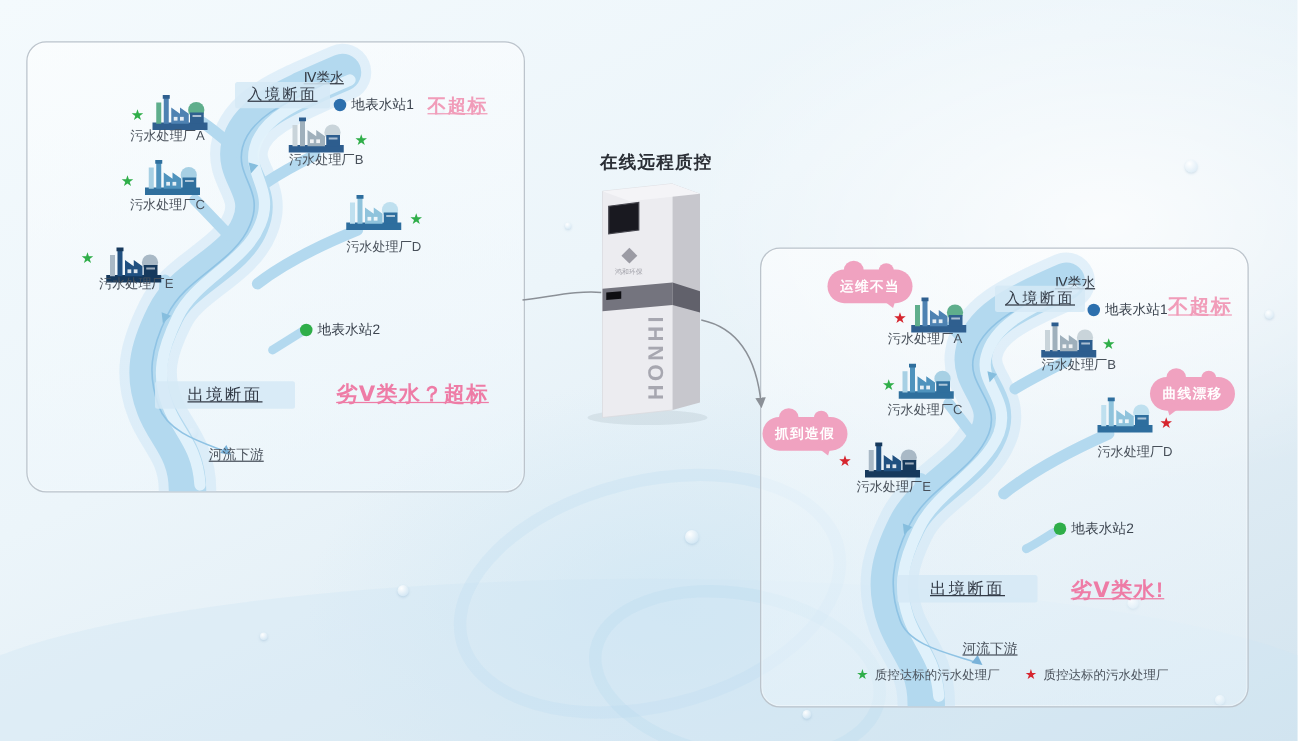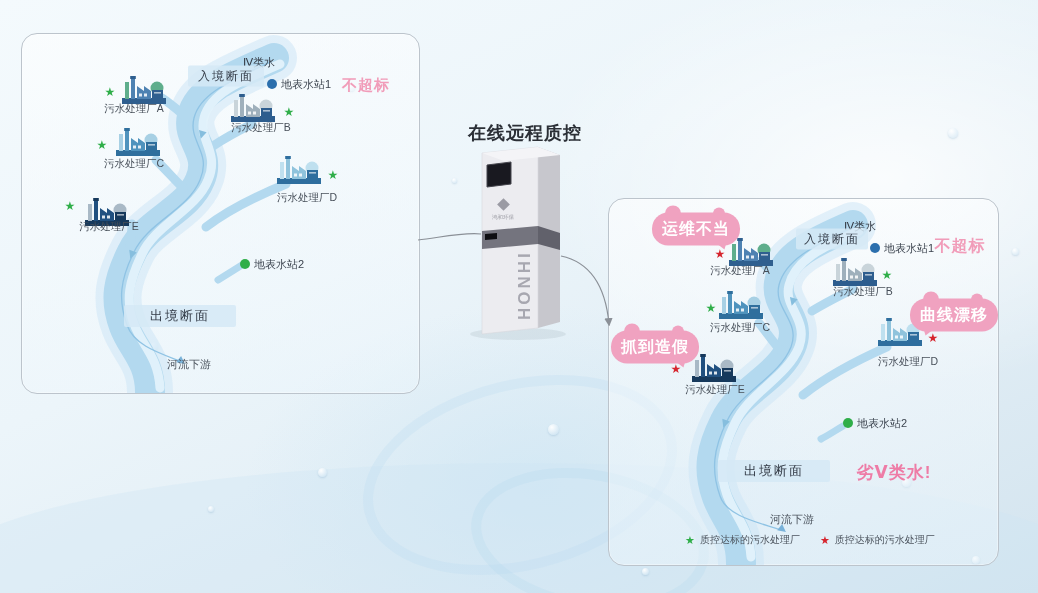--- a/index.html
+++ b/index.html
@@ -18,46 +18,46 @@
   .wave{position:absolute;left:-60px;right:-60px;bottom:-90px;height:220px;
     border-radius:50% 50% 0 0;background:rgba(205,229,244,.35);}
 
   .panel{position:absolute;border:1px solid #bcc4cc;border-radius:16px;
     background:linear-gradient(170deg,rgba(255,255,255,.55),rgba(236,246,252,.45));
     box-shadow:0 0 0 1px rgba(255,255,255,.35) inset;}
   #panel-left{left:21px;top:33px;width:397px;height:359px;}
   #panel-right{left:608px;top:198px;width:389px;height:366px;}
   .river{position:absolute;left:0;top:0;pointer-events:none;}
 
-  .txt{position:absolute;transform:translate(-50%,-50%);white-space:nowrap;color:#3c444f;z-index:3;}
+  .txt{position:absolute;transform:translate(-50%,-50%);white-space:nowrap;color:#3c444f;z-index:3;text-decoration:underline;}
   .water-class{font-size:11px;color:#333a44;}
   .section-label{font-size:12px;letter-spacing:2px;color:#333b47;
     background:rgba(213,233,246,.85);padding:2px 10px;border-radius:2px;}
   .section-label.exit{font-size:13px;padding:2px 26px;}
   .status{font-weight:bold;color:#f19cb9;letter-spacing:1px;}
   .status.big{color:#ee7ca6;font-size:17px;}
   .downstream{font-size:11px;color:#4c545e;}
 
   .plant-icon{position:absolute;transform:translate(-50%,-50%);z-index:4;line-height:0;}
   .plant-label{position:absolute;transform:translate(-50%,-50%);font-size:10.5px;color:#474f59;white-space:nowrap;z-index:4;}
   .star{position:absolute;transform:translate(-50%,-50%);font-size:12px;z-index:5;line-height:1;}
   .dot{position:absolute;transform:translate(-50%,-50%);width:10px;height:10px;border-radius:50%;z-index:4;}
   .station-label{position:absolute;transform:translateY(-50%);font-size:11px;color:#3c444f;white-space:nowrap;z-index:4;}
 
   .cloud{position:absolute;transform:translate(-50%,-50%);background:#f0a2c0;color:#fff;
-    font-weight:bold;font-size:16px;letter-spacing:1px;padding:6px 10px;border-radius:16px;
+    font-weight:bold;font-size:11px;letter-spacing:1px;padding:6px 10px;border-radius:16px;
     white-space:nowrap;z-index:6;}
   .cloud::before{content:"";position:absolute;top:-7px;left:13px;width:16px;height:16px;border-radius:50%;background:inherit;}
   .cloud::after{content:"";position:absolute;top:-5px;right:15px;width:12px;height:12px;border-radius:50%;background:inherit;}
   .cloud .tail{position:absolute;bottom:-11px;width:0;height:0;border:7px solid transparent;border-top:10px solid #f0a2c0;}
   .cloud .tail.br{right:9px;transform:rotate(-18deg);}
   .cloud .tail.bl{left:9px;transform:rotate(18deg);}
 
   #device-title{position:absolute;left:458px;top:121px;width:134px;text-align:center;
-    font-size:18px;font-weight:bold;color:#2b2f36;letter-spacing:1px;}
+    font-size:14px;font-weight:bold;color:#2b2f36;letter-spacing:1px;}
   #device-svg{position:absolute;left:460px;top:118px;}
   #connectors{position:absolute;left:0;top:0;pointer-events:none;}
 
   .legend{position:absolute;left:76px;top:334px;display:flex;gap:20px;align-items:center;z-index:4;}
   .legend .item{display:flex;gap:5px;align-items:center;font-size:10px;color:#4c545e;white-space:nowrap;}
   .legend .lstar{font-size:11px;line-height:1;}
 </style>
 </head>
 <body>
 
@@ -95,20 +95,21 @@
       <polygon points="0,-5 4,3 -4,3" transform="translate(110,220) rotate(200)"></polygon>
     </g>
     <g fill="#79b2d9">
       <polygon points="0,-5 4,3 -4,3" transform="translate(159,327) rotate(128)"></polygon>
     </g>
   </svg>
   <div class="txt water-class" style="left:237px;top:28px;">Ⅳ类水</div>
   <div class="txt section-label" style="left:204px;top:42px;">入境断面</div>
   <div class="txt status" style="left:344px;top:51px;font-size:15px;">不超标</div>
   <div class="txt section-label exit" style="left:158px;top:282px;">出境断面</div>
+  <div class="txt status big" style="left:308px;top:281px;">劣Ⅴ类水？超标</div>
   <div class="txt downstream" style="left:167px;top:330px;">河流下游</div>
   <div class="nodes">
       <div class="plant-icon" style="left: 122px; top: 56px;"><svg viewBox="0 0 46 32" width="46" height="32">
           <rect x="1" y="24" width="44" height="6" fill="#2f5f8f"></rect>
           <rect x="4" y="8" width="4" height="17" fill="#5fae8c"></rect>
           <rect x="10" y="4" width="4" height="21" fill="#4e82b2"></rect>
           <rect x="9.2" y="2" width="5.6" height="3" fill="#2f5f8f"></rect>
           <path d="M16 25 V12 l7 5 v-5 l7 5 v8 z" fill="#4e82b2"></path>
           <rect x="18" y="19.5" width="3" height="3" fill="#fff" opacity=".85"></rect>
           <rect x="23" y="19.5" width="3" height="3" fill="#fff" opacity=".85"></rect>
@@ -283,21 +284,21 @@
           <rect x="9.2" y="2" width="5.6" height="3" fill="#16395c"></rect>
           <path d="M16 25 V12 l7 5 v-5 l7 5 v8 z" fill="#205080"></path>
           <rect x="18" y="19.5" width="3" height="3" fill="#fff" opacity=".85"></rect>
           <rect x="23" y="19.5" width="3" height="3" fill="#fff" opacity=".85"></rect>
           <circle cx="36" cy="14" r="6.5" fill="#a9b9c6"></circle>
           <rect x="31" y="16" width="11" height="9" fill="#16395c"></rect>
           <rect x="33" y="18" width="7" height="1.6" fill="#fff" opacity=".6"></rect>
         </svg></div>
       <div class="plant-label" style="left: 106px; top: 191px;">污水处理厂E</div>
       <div class="star" style="left: 67px; top: 170px; color: rgb(214, 37, 46);">★</div>
-      <div class="cloud" style="left: 46px; top: 148px;">抓到造假<span class="tail br"></span></div>
+      <div class="cloud" style="left: 35px; top: 148px;">抓到造假<span class="tail br"></span></div>
       <div class="dot" style="left: 266px; top: 49px; background: rgb(44, 111, 173);"></div>
       <div class="station-label" style="left: 275px; top: 49px; transform: translateY(-50%);">地表水站1</div>
       <div class="dot" style="left: 239px; top: 224px; background: rgb(47, 174, 73);"></div>
       <div class="station-label" style="left: 248px; top: 224px; transform: translateY(-50%);">地表水站2</div>
     </div>
 </div>
 
 <div id="device-title">在线远程质控</div>
 <svg id="device-svg" width="130" height="230" viewBox="0 0 130 230">
   <ellipse cx="58" cy="216" rx="48" ry="6" fill="rgba(80,95,110,0.10)"></ellipse>

